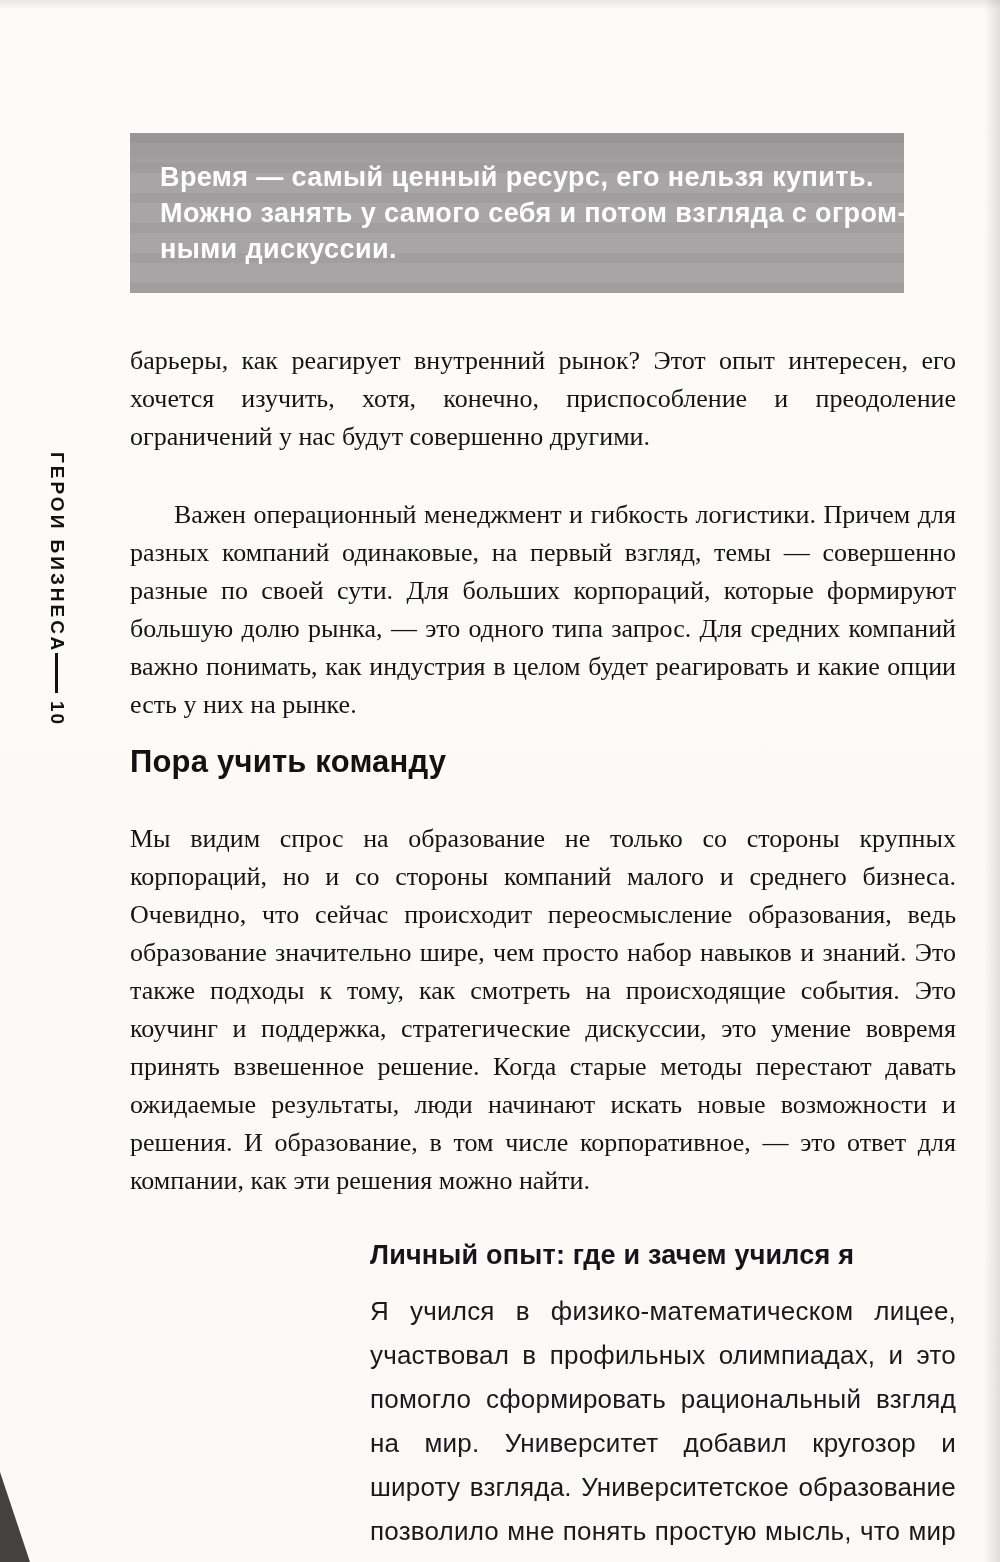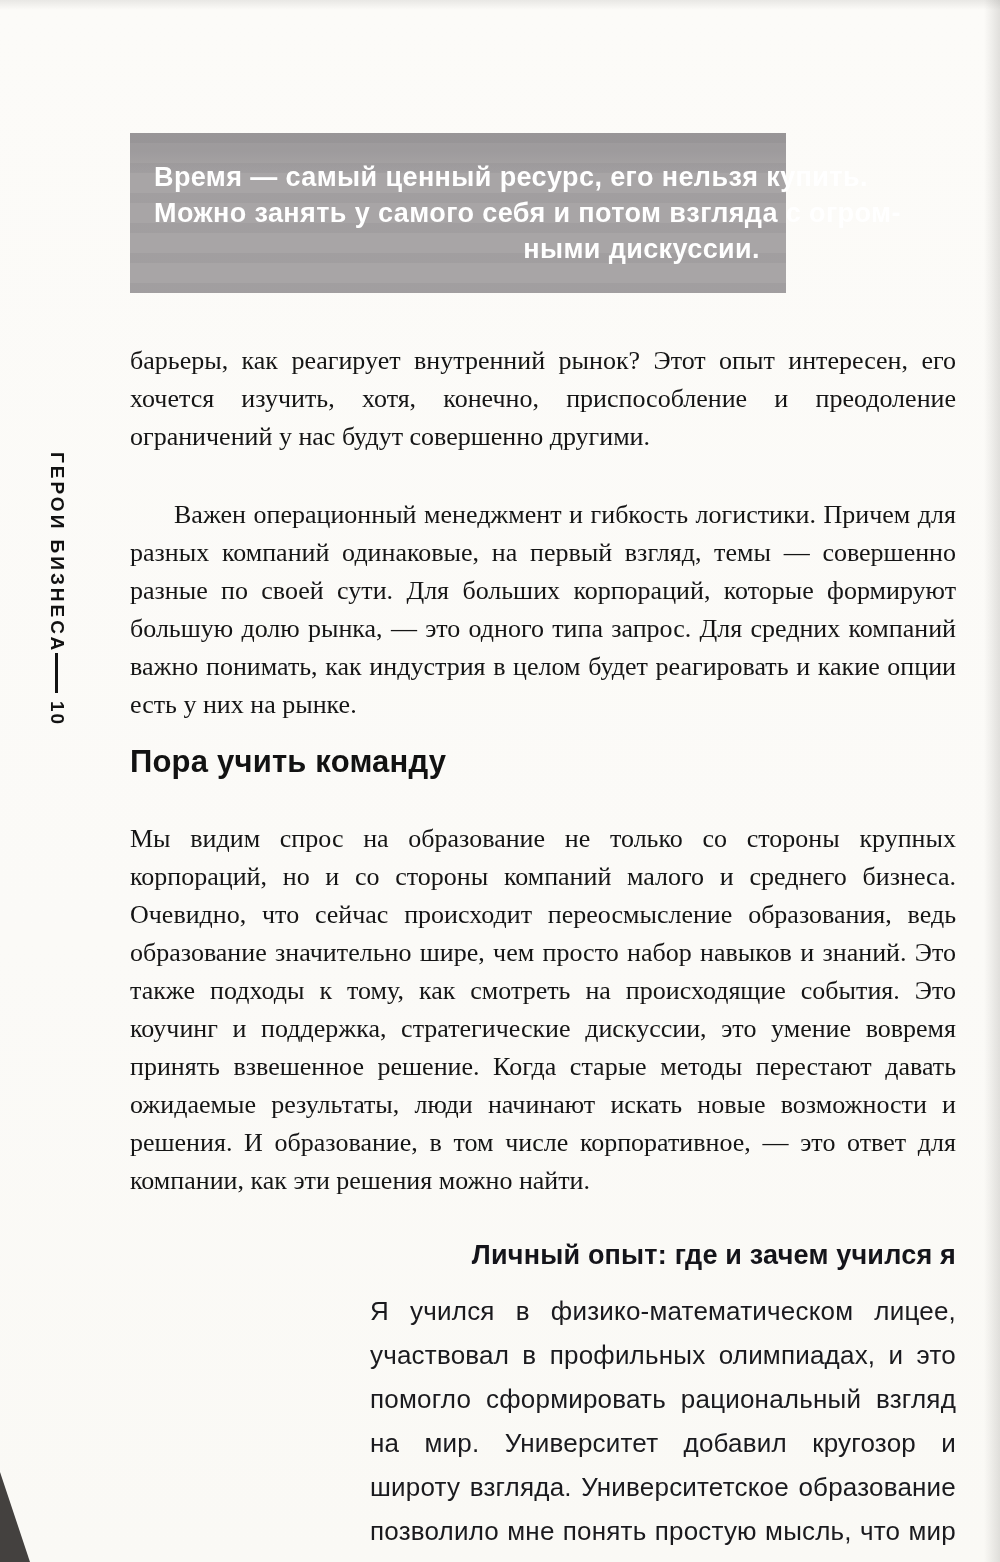--- a/index.html
+++ b/index.html
@@ -44,28 +44,27 @@
   }
   .side-pagenum {
     position:absolute; left:46px; top:701px;
     writing-mode:vertical-rl;
     font-family:"Liberation Sans", sans-serif;
     font-weight:700; font-size:19px; letter-spacing:2px;
     color:#121212;
   }
   
   .quote-block {
-    position:absolute; left:130px; top:133px; width:656px;
+    position:absolute; left:130px; top:133px; width:774px;
     background:#a8a5a6;
-    padding:26px 26px 26px 24px;
+    padding:26px 26px 26px 30px;
     font-family:"Liberation Sans", sans-serif;
     font-weight:700; font-size:27px; line-height:36px;
     letter-spacing:.4px;
     color:#ffffff;
-    text-align:right;
   }
   .quote-block .ghost {
     position:absolute; inset:0;
     background:
       repeating-linear-gradient(0deg, rgba(72,70,78,0.07) 0 10px, rgba(0,0,0,0) 10px 30px),
       linear-gradient(180deg, rgba(70,68,75,0.10) 0 18px, rgba(0,0,0,0) 40px);
     pointer-events:none;
   }
   .quote-line { position:relative; white-space:nowrap; }
   
@@ -86,21 +85,20 @@
     margin:20px 0 10px 0;
   }
   .personal {
     margin:40px 0 0 240px; width:586px;
     font-family:"Liberation Sans", sans-serif;
   }
   .personal-heading {
     font-weight:700; font-size:27px; letter-spacing:.2px;
     color:#14141a;
     margin-bottom:18px;
-    text-align:right;
   }
   .personal-body {
     font-size:26px; line-height:44px; letter-spacing:.2px;
     text-align:justify; text-justify:inter-word;
     color:#1a1a1e;
   }
 </style>
 </head>
 <body>
 

